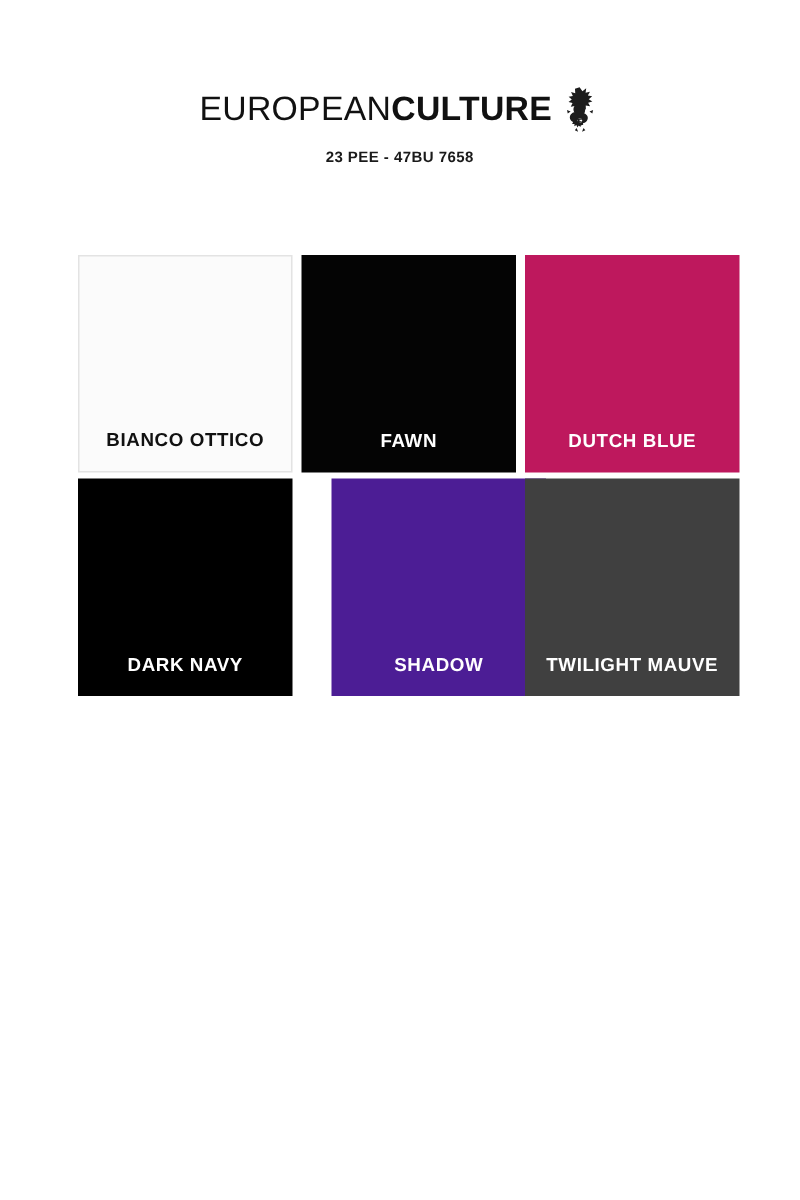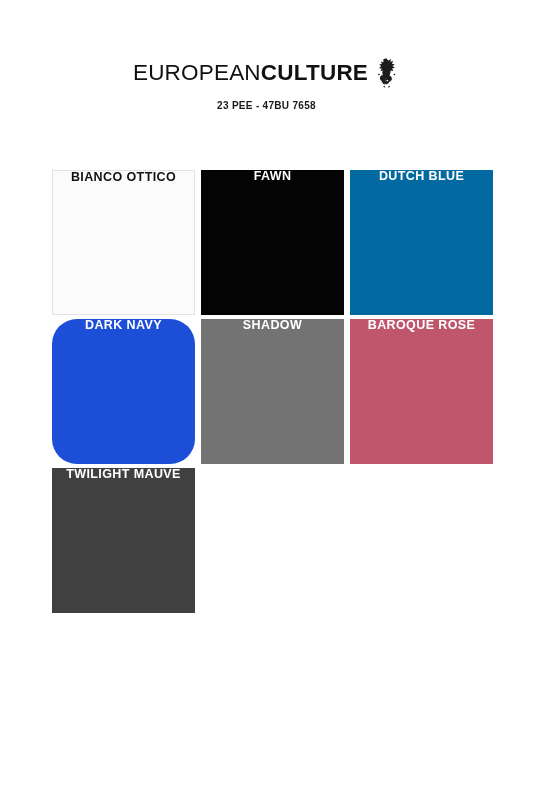--- a/index.html
+++ b/index.html
@@ -75,21 +75,21 @@
     grid-auto-rows: 145px;
     column-gap: 6px;
     row-gap: 4px;
   }
 
   .swatch {
     position: relative;
     width: 143px;
     height: 145px;
     display: flex;
-    align-items: flex-start;
+    align-items: flex-end;
     justify-content: center;
     overflow: hidden;
   }
 
   .swatch.has-border {
     border: 1px solid #e3e3e3;
   }
 
   .swatch-label {
     position: relative;
@@ -131,30 +131,27 @@
     <div class="ref-code">23 PEE - 47BU 7658</div>
   </div>
 
   <div class="swatch-grid" id="swatch-grid">
       <div class="swatch has-border" style="background: rgb(251, 251, 251); border-color: rgb(227, 227, 227);">
         <div class="swatch-label" style="color: rgb(17, 17, 17);">BIANCO OTTICO</div>
       </div>
       <div class="swatch" style="background: rgb(4, 4, 4);">
         <div class="swatch-label" style="color: rgb(255, 255, 255);">FAWN</div>
       </div>
-      <div class="swatch" style="background: #0369a1;">
+      <div class="swatch" style="background: #be185d;">
         <div class="swatch-label" style="color: rgb(255, 255, 255);">DUTCH BLUE</div>
       </div>
-      <div class="swatch" style="background: #1d4ed8; border-radius: 25px;">
+      <div class="swatch" style="background: #000000;">
         <div class="swatch-label" style="color: rgb(255, 255, 255);">DARK NAVY</div>
       </div>
-      <div class="swatch" style="background: #737373;">
+      <div class="swatch" style="background: #4c1d95; margin-left: 20px;">
         <div class="swatch-label" style="color: rgb(255, 255, 255);">SHADOW</div>
-      </div>
-      <div class="swatch" style="background: rgb(191, 86, 108);">
-        <div class="swatch-label" style="color: rgb(255, 255, 255);">BAROQUE ROSE</div>
       </div>
       <div class="swatch" style="background: #404040;">
         <div class="swatch-label" style="color: rgb(255, 255, 255);">TWILIGHT MAUVE</div>
       </div>
     </div>
 
 </div>
 
 </body></html>

